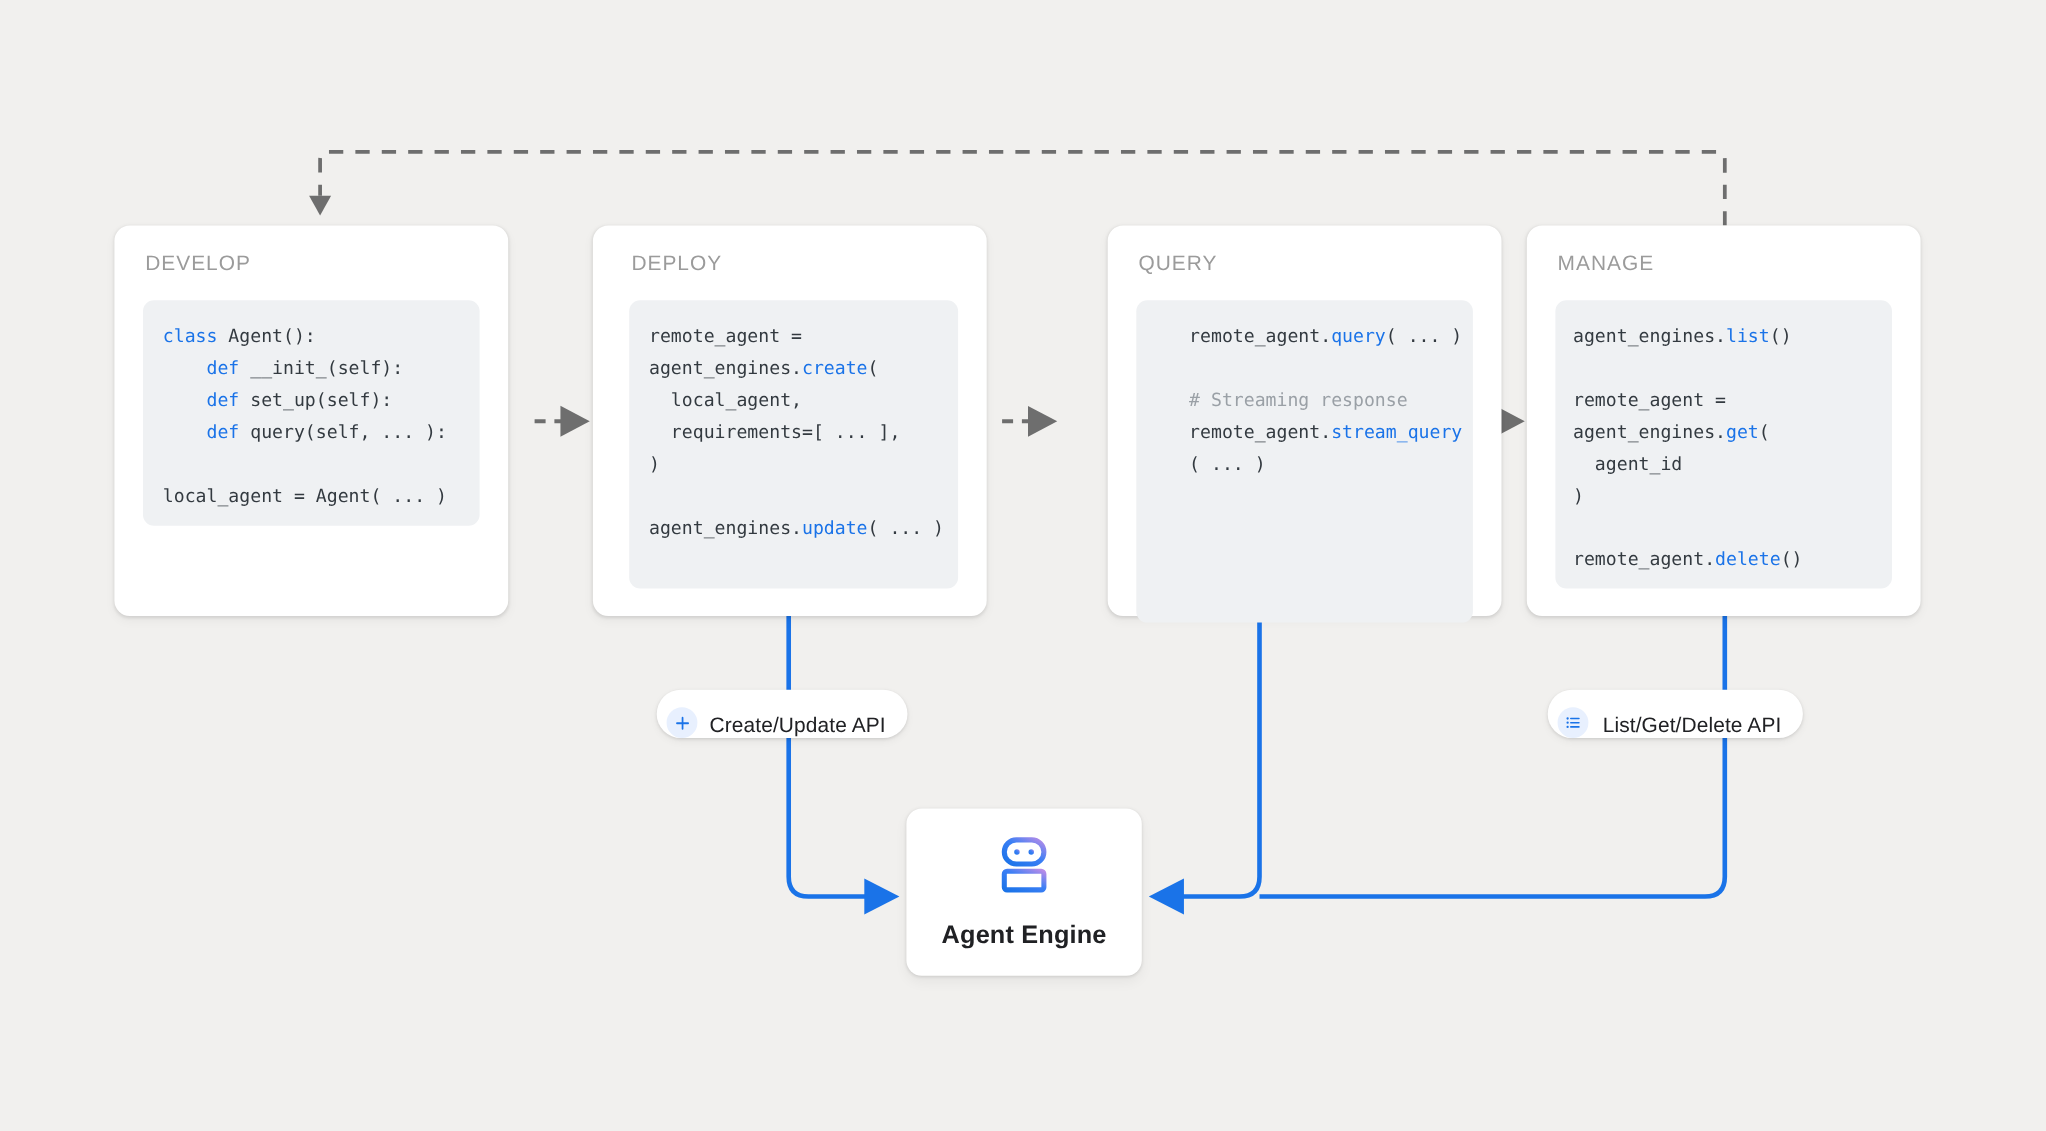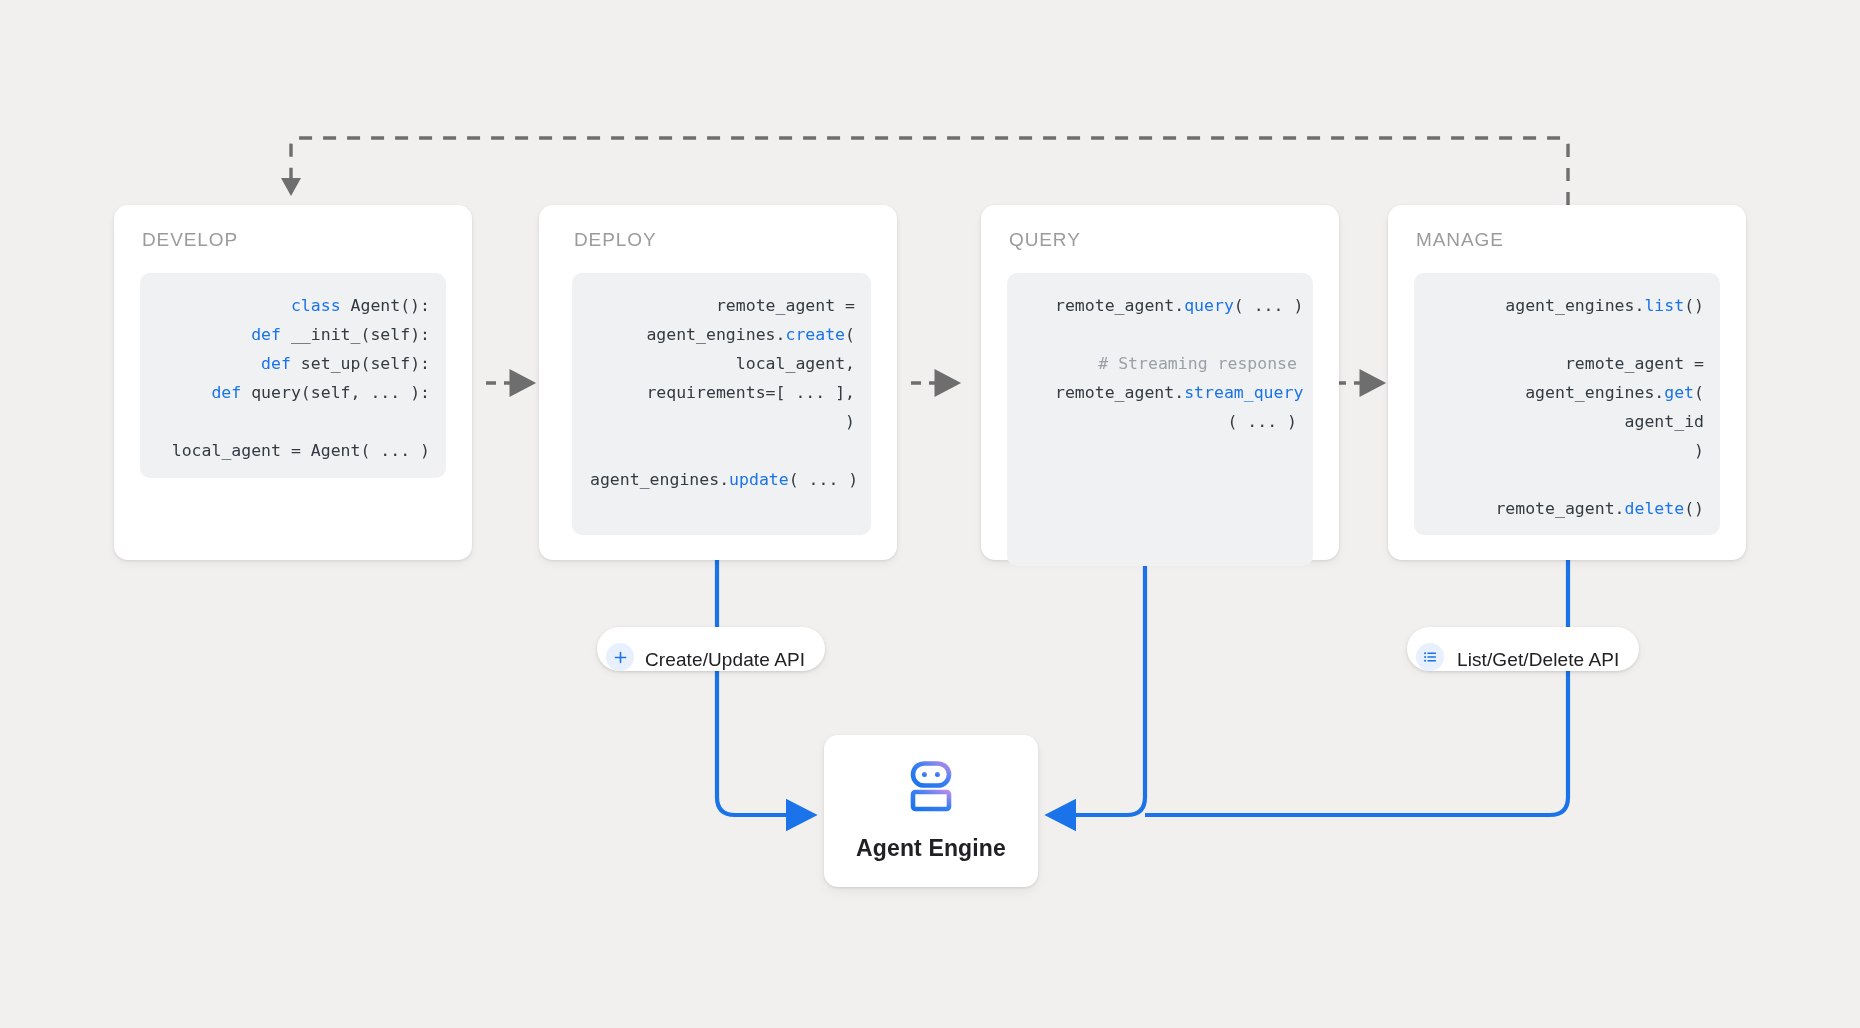--- a/index.html
+++ b/index.html
@@ -39,23 +39,23 @@
     top: 205px;
     width: 358px;
     height: 355px;
     background: #ffffff;
     border-radius: 14px;
     box-shadow: 0 1px 3px rgba(0,0,0,0.10), 0 4px 10px rgba(0,0,0,0.045);
     z-index: 3;
     box-sizing: border-box;
     padding: 24px 26px 0 26px;
   }
-  #card-develop { left: 114px; }
+  #card-develop { left: 104px; }
   #card-deploy  { left: 539px; padding-left: 33px; }
-  #card-query   { left: 981px; border-radius: 14px; }
+  #card-query   { left: 1007px; border-radius: 14px; }
   #card-manage  { left: 1388px; }
 
   .stage-title {
     font-size: 19px;
     letter-spacing: 0.9px;
     color: #9b9b9b;
     font-weight: 400;
     margin: 0 0 22px 2px;
     white-space: nowrap;
   }
@@ -72,21 +72,20 @@
   #card-query   .code-box { height: 293px; padding-left: 48px; }
   #card-manage  .code-box { height: 262px; padding-left: 16px; }
 
   .code-box pre {
     margin: 0;
     font-family: "DejaVu Sans Mono", "Liberation Mono", monospace;
     font-size: 16.5px;
     line-height: 29px;
     color: #333a40;
     white-space: pre;
-    text-align: right;
   }
   .kw   { color: #1a73e8; }
   .fn   { color: #1a73e8; }
   .cmt  { color: #9aa0a6; }
 
   
   .api-pill {
     position: absolute;
     top: 627px;
     height: 44px;

